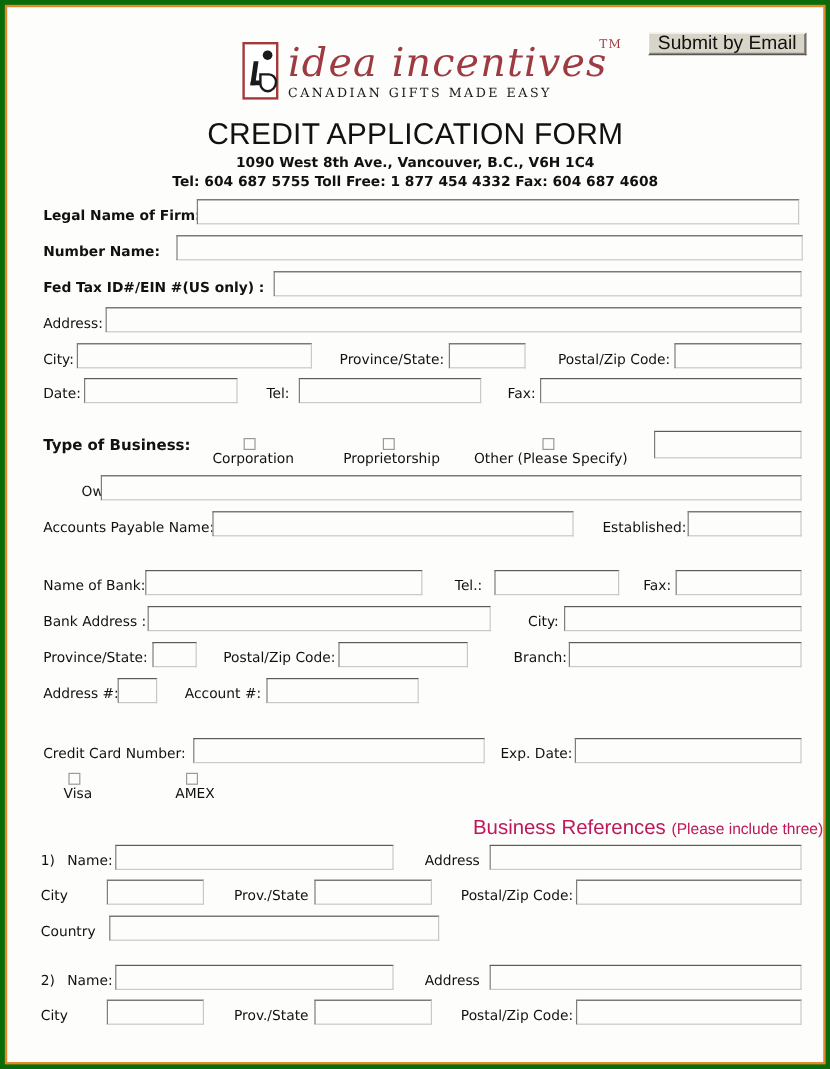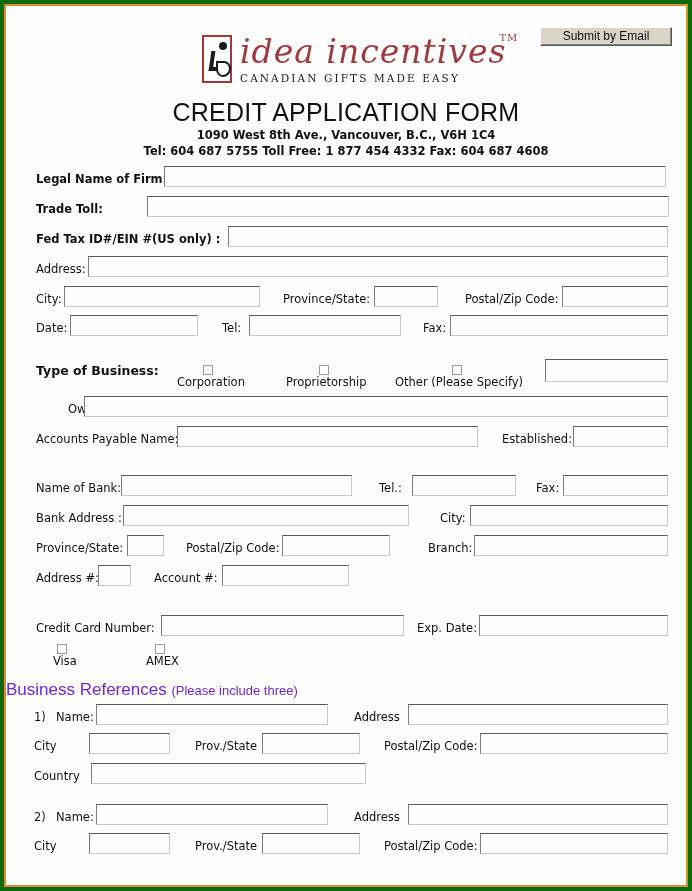--- a/index.html
+++ b/index.html
@@ -57,21 +57,21 @@
     font-size:10.5px; letter-spacing:2.1px; color:#1a1a1a;
     margin-top:4px; white-space:nowrap;
   }
 
   .btn-col { position:absolute; right:14px; top:21px; width:132px; }
   .pdf-btn {
     display:block; width:100%; height:19px; margin-bottom:4px;
     background:#d9d4c8;
     border:1px solid #555; border-top-color:#fff; border-left-color:#fff;
     box-shadow:inset -1px -1px 0 #8a8578;
-    font-family:"Liberation Sans", sans-serif; font-size:12px; color:#111;
+    font-family:"Liberation Sans", sans-serif; font-size:16px; color:#111;
     line-height:17px; text-align:center; cursor:pointer; padding:0;
   }
 
   .form-title {
     position:absolute; left:0; right:0; top:92px; text-align:center;
     font-family:"Liberation Sans", sans-serif;
     font-size:25px; color:#111; letter-spacing:.2px;
   }
   .addr-line {
     position:absolute; left:0; right:0; text-align:center;
@@ -87,22 +87,22 @@
     line-height:14px;
   }
   .lbl.b { font-weight:bold; font-size:11.5px; }
   .fld {
     position:absolute; background:#fdfdfb;
     border:1px solid #c9c9c9;
     border-top:1px solid #5a5a5a; border-left:1px solid #7d7d7d;
     height:21px;
   }
   .sec-title {
-    position:absolute; left:0; right:0; text-align:left;
-    font-family:"Liberation Sans", sans-serif; color:#6d28d9;
+    position:absolute; left:0; right:0; text-align:right;
+    font-family:"Liberation Sans", sans-serif; color:#be185d;
   }
   .sec-title .big { font-size:17px; }
   .sec-title .small { font-size:13px; }
 
   .cb-wrap { position:absolute; display:flex; align-items:center;flex-direction:column; }
   .cb {
     width:10px; height:10px; border:1px solid #9a9a9a; background:#fdfdfb;
     margin-right:5px; flex:0 0 auto;
   }
   .cb-lbl { font-size:11.5px; color:#111; white-space:nowrap; }
@@ -134,21 +134,21 @@
     <button class="pdf-btn">Submit by Email</button>
   </div>
 
   <div class="form-title">CREDIT APPLICATION FORM</div>
   <div class="addr-line addr-1">1090 West 8th Ave., Vancouver, B.C.,  V6H 1C4</div>
   <div class="addr-line addr-2">Tel: 604 687 5755 Toll Free: 1 877 454 4332 Fax: 604 687 4608</div>
 
   <div class="lbl b" style="left:30px; top:166px;">Legal Name of Firm:</div>
   <input class="fld" style="left: 158px; top: 160px; width: 502px;" value="">
 
-  <div class="lbl b" style="left:30px; top:196px;">Trade Toll:</div>
+  <div class="lbl b" style="left:30px; top:196px;">Number Name:</div>
   <input class="fld" style="left: 141px; top: 190px; width: 522px;" value="">
 
   <div class="lbl b" style="left:30px; top:226px;">Fed Tax ID#/EIN #(US only) :</div>
   <input class="fld" style="left: 222px; top: 220px; width: 440px;" value="">
 
   <div class="lbl" style="left:30px; top:256px;">Address:</div>
   <input class="fld" style="left: 82px; top: 250px; width: 580px;" value="">
 
   <div class="lbl" style="left:30px; top:286px;">City:</div>
   <input class="fld" style="left: 58px; top: 280px; width: 196px;" value="">

